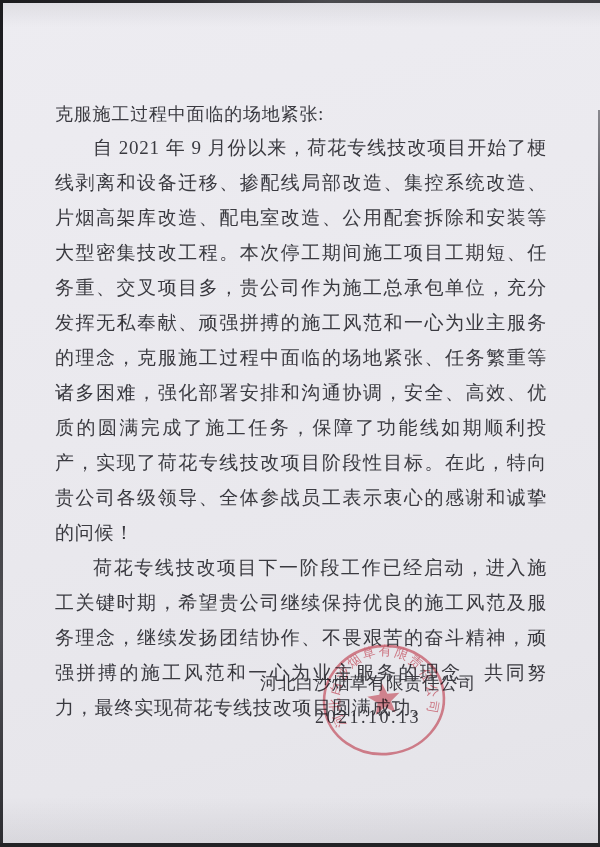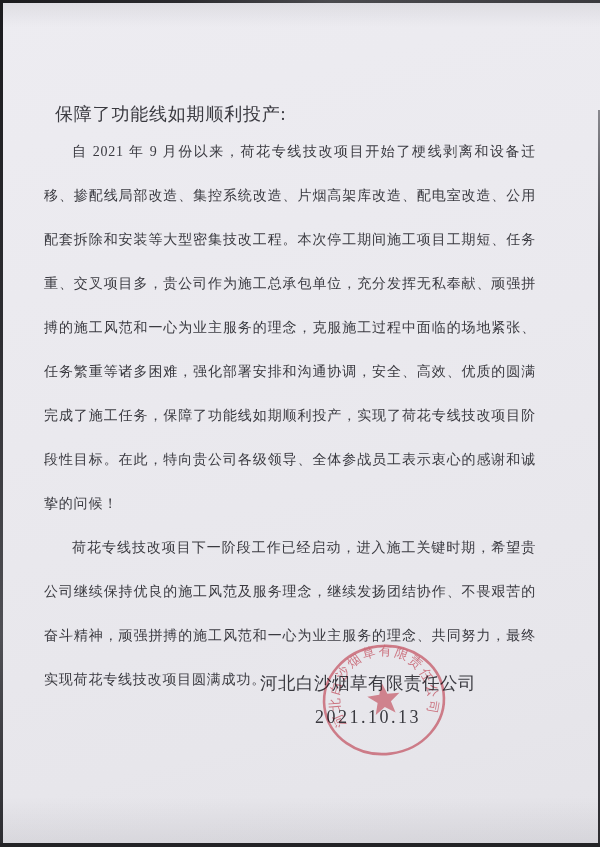--- a/index.html
+++ b/index.html
@@ -52,24 +52,24 @@
     color: #333338;
   }
   .addressee {
     position: absolute;
     top: 102px; left: 55px;
     font-size: 18px;
     letter-spacing: 0.8px;
   }
   .body-text {
     position: absolute;
-    top: 130px; left: 44px;
+    top: 130px; left: 55px;
     width: 492px;
-    font-size: 14px;
-    line-height: 44px;
+    font-size: 19px;
+    line-height: 35px;
     letter-spacing: 0.8px;
     text-align: justify;
     text-justify: inter-ideograph;
   }
   .body-text p { text-indent: 2em; }
 
   .signature-block {
     position: absolute;
     top: 671px; left: 253px;
     width: 230px;
@@ -110,21 +110,21 @@
 <div class="page">
 
   <div class="top-shade"></div>
   <div class="bottom-shade"></div>
   <div class="edge-top"></div>
   <div class="edge-left"></div>
   <div class="edge-right"></div>
   <div class="edge-bottom"></div>
 
 
-  <div class="addressee">保障了功能线如期顺利投产:</div>
+  <div class="addressee">克服施工过程中面临的场地紧张:</div>
 
   <div class="body-text">
     <p>自 2021 年 9 月份以来，荷花专线技改项目开始了梗线剥离和设备迁移、掺配线局部改造、集控系统改造、片烟高架库改造、配电室改造、公用配套拆除和安装等大型密集技改工程。本次停工期间施工项目工期短、任务重、交叉项目多，贵公司作为施工总承包单位，充分发挥无私奉献、顽强拼搏的施工风范和一心为业主服务的理念，克服施工过程中面临的场地紧张、任务繁重等诸多困难，强化部署安排和沟通协调，安全、高效、优质的圆满完成了施工任务，保障了功能线如期顺利投产，实现了荷花专线技改项目阶段性目标。在此，特向贵公司各级领导、全体参战员工表示衷心的感谢和诚挚的问候！</p>
     <p>荷花专线技改项目下一阶段工作已经启动，进入施工关键时期，希望贵公司继续保持优良的施工风范及服务理念，继续发扬团结协作、不畏艰苦的奋斗精神，顽强拼搏的施工风范和一心为业主服务的理念、共同努力，最终实现荷花专线技改项目圆满成功。</p>
   </div>
 
   <div class="signature-block">
     <div class="signature">河北白沙烟草有限责任公司</div>
     <div class="sig-date">2021.10.13</div>
   </div>

